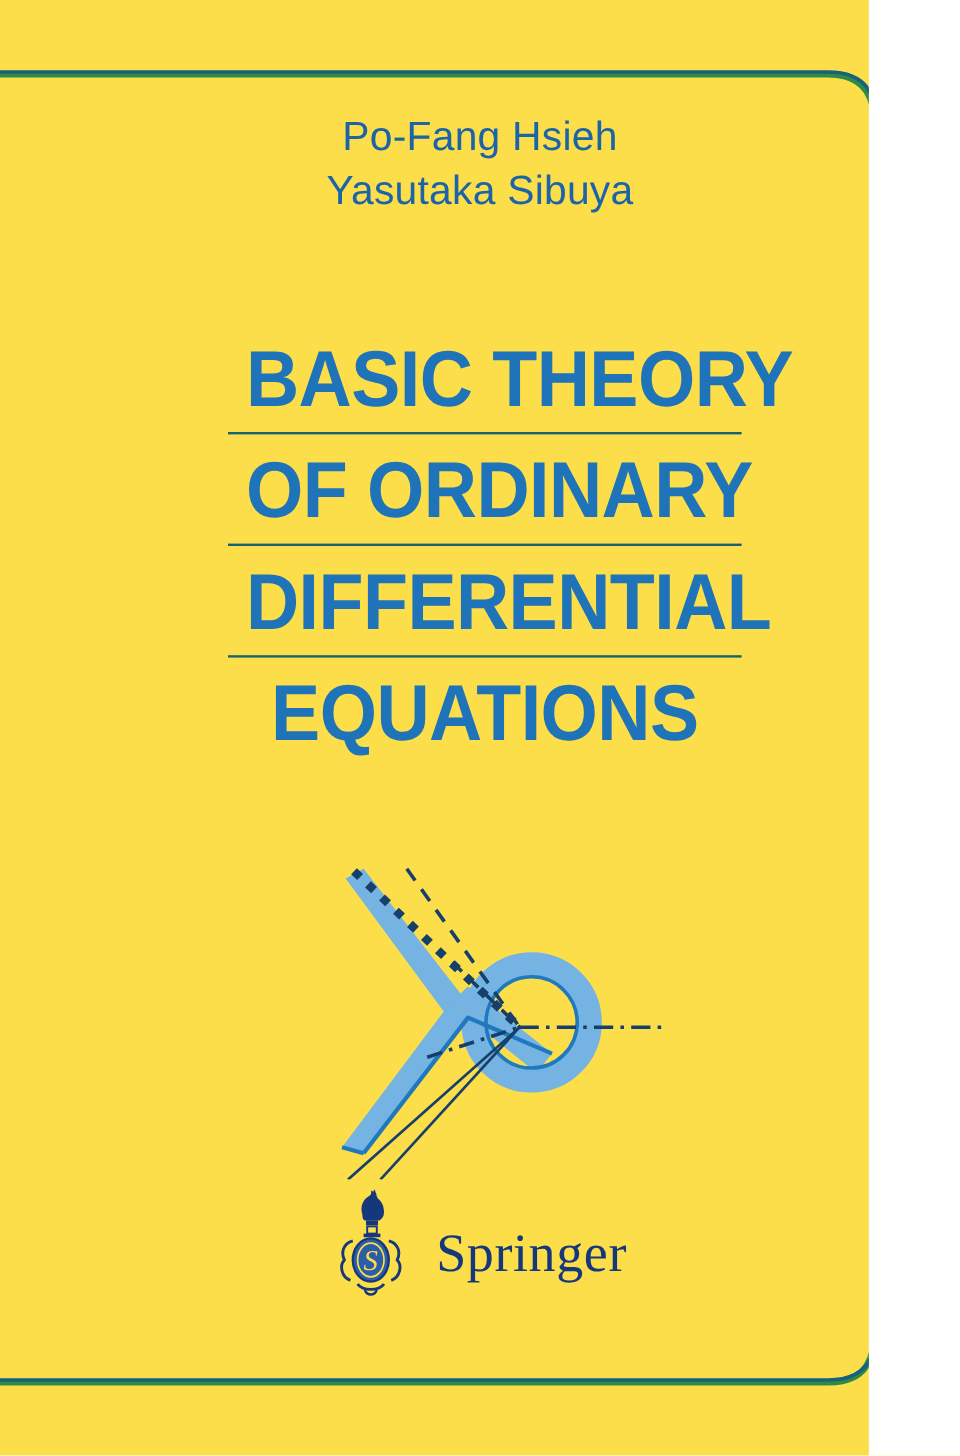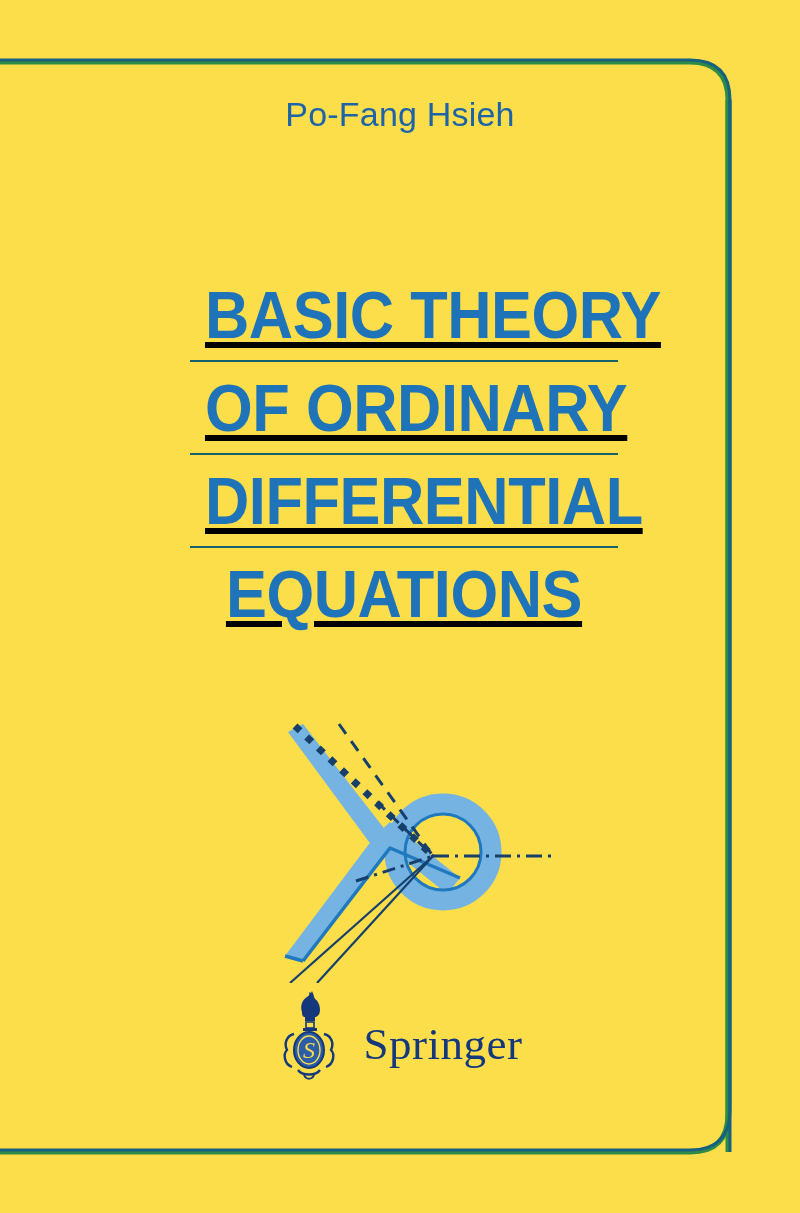--- a/index.html
+++ b/index.html
@@ -2,21 +2,21 @@
 <html><head>
 <meta charset="utf-8">
 <style>
   html, body {
     margin: 0;
     padding: 0;
     background: #ffffff;
   }
   #cover {
     position: relative;
-    width: 800px;
+    width: 724px;
     height: 1213px;
     background: #FCDE4B;
     overflow: hidden;
     font-family: "Liberation Sans", sans-serif;
   }
 
   
   #frame-svg {
     position: absolute;
     left: 0; top: 0;
@@ -41,21 +41,20 @@
     line-height: 45px;
     white-space: nowrap;
   }
 
   
   #title-block {
     position: absolute;
     left: 190px;
     top: 278px;
     width: 428px;
-    text-decoration: underline;
   }
   .title-line {
     font-family: "Liberation Sans Narrow", "Liberation Sans", sans-serif;
     font-size: 66px;
     font-weight: 700;
     color: #1F73B8;
     text-align: center;
     line-height: 74px;
     white-space: nowrap;
     transform: scaleX(0.93);
@@ -115,20 +114,21 @@
 
     <path d="M -5 1152 L 690 1152 Q 728 1152 728 1114 L 728 100" fill="none" stroke="#2E8B45" stroke-width="5"></path>
 
     <path d="M -5 60 L 690 60 Q 730 60 730 100 L 730 1152" fill="none" stroke="#176080" stroke-width="3"></path>
 
     <path d="M -5 1150 L 690 1150 Q 730 1150 730 1110 L 730 100" fill="none" stroke="#176080" stroke-width="3"></path>
   </svg>
 
   <div id="authors">
     <div class="author-line">Po-Fang Hsieh</div>
+    <div class="author-line">Yasutaka Sibuya</div>
   </div>
 
   <div id="title-block">
     <div class="title-line">BASIC THEORY</div>
     <div class="title-rule"></div>
     <div class="title-line">OF ORDINARY</div>
     <div class="title-rule"></div>
     <div class="title-line">DIFFERENTIAL</div>
     <div class="title-rule"></div>
     <div class="title-line">EQUATIONS</div>

